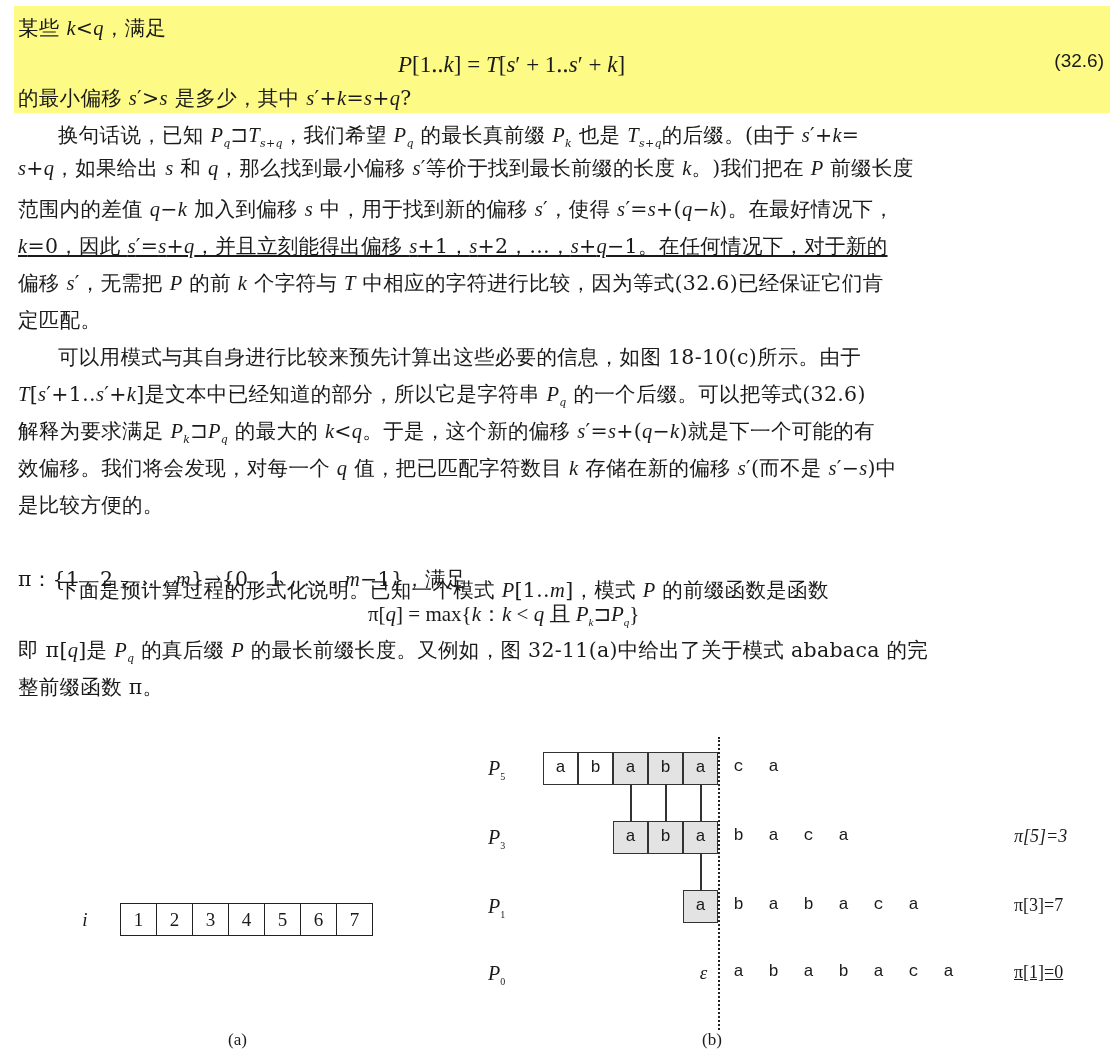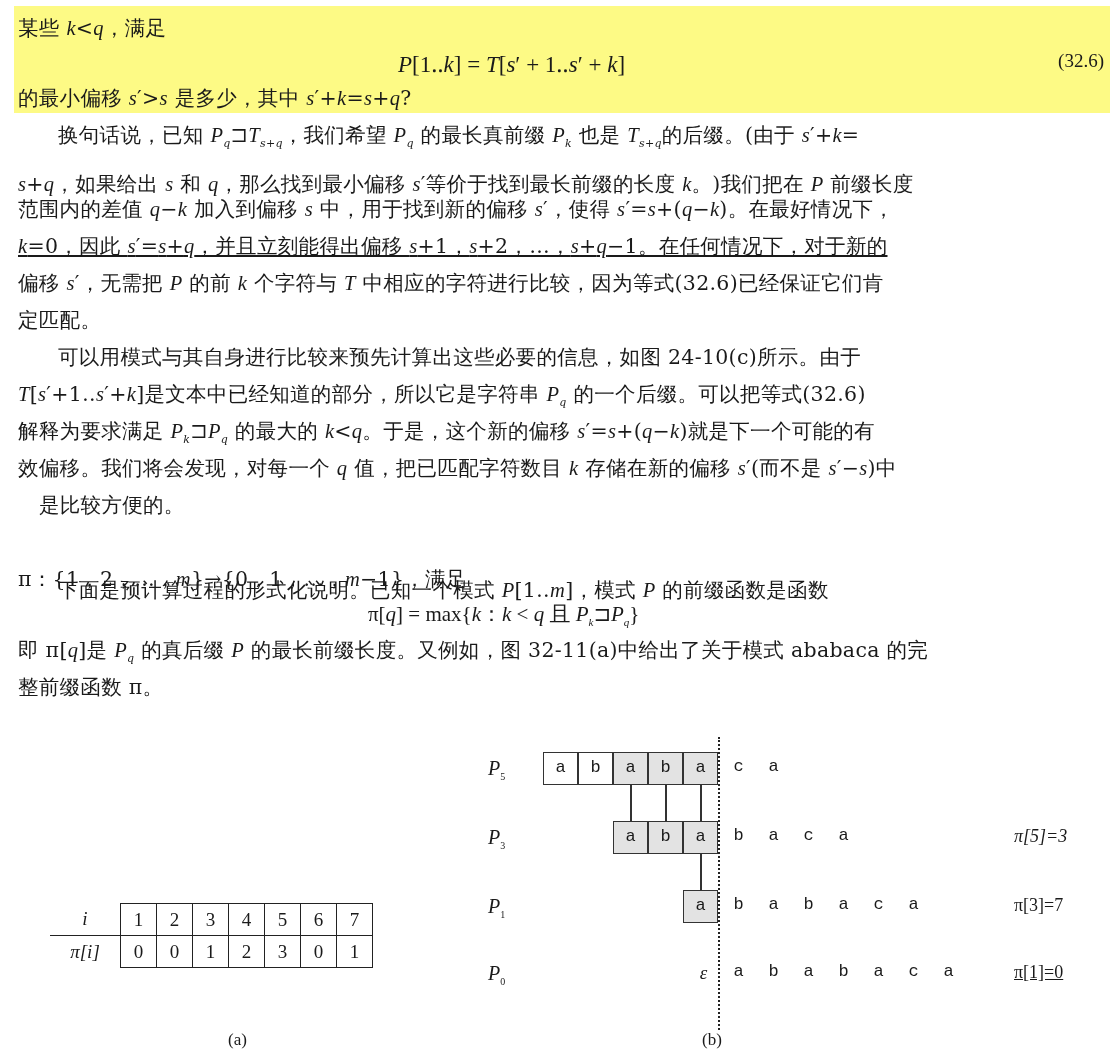--- a/index.html
+++ b/index.html
@@ -2,21 +2,21 @@
 <html><head>
 <meta charset="utf-8">
 <style>
   html, body { margin:0; padding:0; background:#ffffff; }
   body { width:1118px; height:1057px; position:relative; overflow:hidden;
          font-family:"DejaVu Serif","Liberation Serif",serif; color:#1a1a1a; }
   .hl { position:absolute; left:14px; top:6px; width:1096px; height:107px; background:#fdfa85; }
   .line { position:absolute; left:18px; font-size:20.5px; white-space:nowrap; letter-spacing:0.3px; }
   .indent { left:58px; }
   .eq { position:absolute; font-family:"Liberation Serif",serif; font-size:23px; white-space:nowrap; }
-  .eqnum { position:absolute; right:14px; font-size:19px; font-family:Liberation Serif, serif; }
+  .eqnum { position:absolute; right:14px; font-size:19px; font-family:Liberation Sans, sans-serif; }
   i.m { font-family:"Liberation Serif",serif; font-style:italic; }
   sub { font-size:11px; }
 
   
   .tbl { position:absolute; left:50px; top:903px; border-collapse:collapse; font-family:"Liberation Serif",serif; }
   .tbl td { height:31px; text-align:center; font-size:19px; padding:0; }
   .tbl td.h { width:70px; font-style:italic; border-bottom:1px solid #222; }
   .tbl tr:last-child td.h { border-bottom:none; }
   .tbl td.c { width:35px; border:1.5px solid #222; }
   .tbl td.mono { font-family:"Liberation Mono",monospace; font-size:17px; }
@@ -36,60 +36,50 @@
 </head>
 <body>
 
 <div class="hl"></div>
 <div class="line" style="top:14px;">某些 <i class="m">k</i>&lt;<i class="m">q</i>，满足</div>
 <div class="eq" style="left:398px; top:47px;"><i class="m">P</i>[1‥<i class="m">k</i>] = <i class="m">T</i>[<i class="m">s</i>′ + 1‥<i class="m">s</i>′ + <i class="m">k</i>]</div>
 <div class="eqnum" style="top:50px;">(32.6)</div>
 <div class="line" style="top:84px;">的最小偏移 <i class="m">s</i>′&gt;<i class="m">s</i> 是多少，其中 <i class="m">s</i>′+<i class="m">k</i>=<i class="m">s</i>+<i class="m">q</i>?</div>
 
 <div class="line indent" style="top:121px;">换句话说，已知 <i class="m">P</i><sub><i>q</i></sub>⊐<i class="m">T</i><sub><i>s+q</i></sub>，我们希望 <i class="m">P</i><sub><i>q</i></sub> 的最长真前缀 <i class="m">P</i><sub><i>k</i></sub> 也是 <i class="m">T</i><sub><i>s+q</i></sub>的后缀。(由于 <i class="m">s</i>′+<i class="m">k</i>=</div>
-<div class="line" style="top:170px;"><i class="m">s</i>+<i class="m">q</i>，如果给出 <i class="m">s</i> 和 <i class="m">q</i>，那么找到最小偏移 <i class="m">s</i>′等价于找到最长前缀的长度 <i class="m">k</i>。)我们把在 <i class="m">P</i> 前缀长度</div>
+<div class="line" style="top:154px;"><i class="m">s</i>+<i class="m">q</i>，如果给出 <i class="m">s</i> 和 <i class="m">q</i>，那么找到最小偏移 <i class="m">s</i>′等价于找到最长前缀的长度 <i class="m">k</i>。)我们把在 <i class="m">P</i> 前缀长度</div>
 <div class="line" style="top:195px;">范围内的差值 <i class="m">q</i>−<i class="m">k</i> 加入到偏移 <i class="m">s</i> 中，用于找到新的偏移 <i class="m">s</i>′，使得 <i class="m">s</i>′=<i class="m">s</i>+(<i class="m">q</i>−<i class="m">k</i>)。在最好情况下，</div>
 <div class="line" style="top:232px;text-decoration:underline;"><i class="m">k</i>=0，因此 <i class="m">s</i>′=<i class="m">s</i>+<i class="m">q</i>，并且立刻能得出偏移 <i class="m">s</i>+1，<i class="m">s</i>+2，…，<i class="m">s</i>+<i class="m">q</i>−1。在任何情况下，对于新的</div>
 <div class="line" style="top:269px;">偏移 <i class="m">s</i>′，无需把 <i class="m">P</i> 的前 <i class="m">k</i> 个字符与 <i class="m">T</i> 中相应的字符进行比较，因为等式(32.6)已经保证它们肯</div>
 <div class="line" style="top:306px;">定匹配。</div>
 
-<div class="line indent" style="top:343px;">可以用模式与其自身进行比较来预先计算出这些必要的信息，如图 24-10(c)所示。由于</div>
+<div class="line indent" style="top:343px;">可以用模式与其自身进行比较来预先计算出这些必要的信息，如图 18-10(c)所示。由于</div>
 <div class="line" style="top:380px;"><i class="m">T</i>[<i class="m">s</i>′+1‥<i class="m">s</i>′+<i class="m">k</i>]是文本中已经知道的部分，所以它是字符串 <i class="m">P</i><sub><i>q</i></sub> 的一个后缀。可以把等式(32.6)</div>
 <div class="line" style="top:417px;">解释为要求满足 <i class="m">P</i><sub><i>k</i></sub>⊐<i class="m">P</i><sub><i>q</i></sub> 的最大的 <i class="m">k</i>&lt;<i class="m">q</i>。于是，这个新的偏移 <i class="m">s</i>′=<i class="m">s</i>+(<i class="m">q</i>−<i class="m">k</i>)就是下一个可能的有</div>
 <div class="line" style="top:454px;">效偏移。我们将会发现，对每一个 <i class="m">q</i> 值，把已匹配字符数目 <i class="m">k</i> 存储在新的偏移 <i class="m">s</i>′(而不是 <i class="m">s</i>′−<i class="m">s</i>)中</div>
-<div class="line" style="top:491px;margin-left:21px;">是比较方便的。</div>
+<div class="line" style="top:491px;">是比较方便的。</div>
 
 <div class="line indent" style="top:528px;margin-top:48px;">下面是预计算过程的形式化说明。已知一个模式 <i class="m">P</i>[1‥<i class="m">m</i>]，模式 <i class="m">P</i> 的前缀函数是函数</div>
 <div class="line" style="top:565px;text-align:center;">π：{1，2，…，<i class="m">m</i>}→{0，1，…，<i class="m">m</i>−1}，满足</div>
 <div class="eq" style="left:368px; top:600px; font-size:21px;">π[<i class="m">q</i>] = max{<i class="m">k</i>：<i class="m">k</i> &lt; <i class="m">q</i> 且 <i class="m">P</i><sub><i>k</i></sub>⊐<i class="m">P</i><sub><i>q</i></sub>}</div>
 
 <div class="line" style="top:636px;">即 π[<i class="m">q</i>]是 <i class="m">P</i><sub><i>q</i></sub> 的真后缀 <i class="m">P</i> 的最长前缀长度。又例如，图 32-11(a)中给出了关于模式 ababaca 的完</div>
 <div class="line" style="top:673px;">整前缀函数 π。</div>
 
 <table class="tbl">
   <tbody>
       <tr>
     <td class="h">i</td>
     <td class="c">1</td>
     <td class="c">2</td>
     <td class="c">3</td>
     <td class="c">4</td>
     <td class="c">5</td>
     <td class="c">6</td>
     <td class="c">7</td>
-  </tr>
-  <tr>
-    <td class="h">π[i]</td>
-    <td class="c">0</td>
-    <td class="c">0</td>
-    <td class="c">1</td>
-    <td class="c">2</td>
-    <td class="c">3</td>
-    <td class="c">0</td>
-    <td class="c">1</td>
   </tr>
 </tbody>
   </table>
 <div class="cap" style="left:228px; top:1030px;">(a)</div>
 
 <div class="dots"></div>
 
 <div class="plabel" style="top:757px;"><span>P</span><sub>5</sub></div>
 <div class="box" style="left:543px; top:752px;">a</div>
 <div class="box" style="left:578px; top:752px;">b</div>

